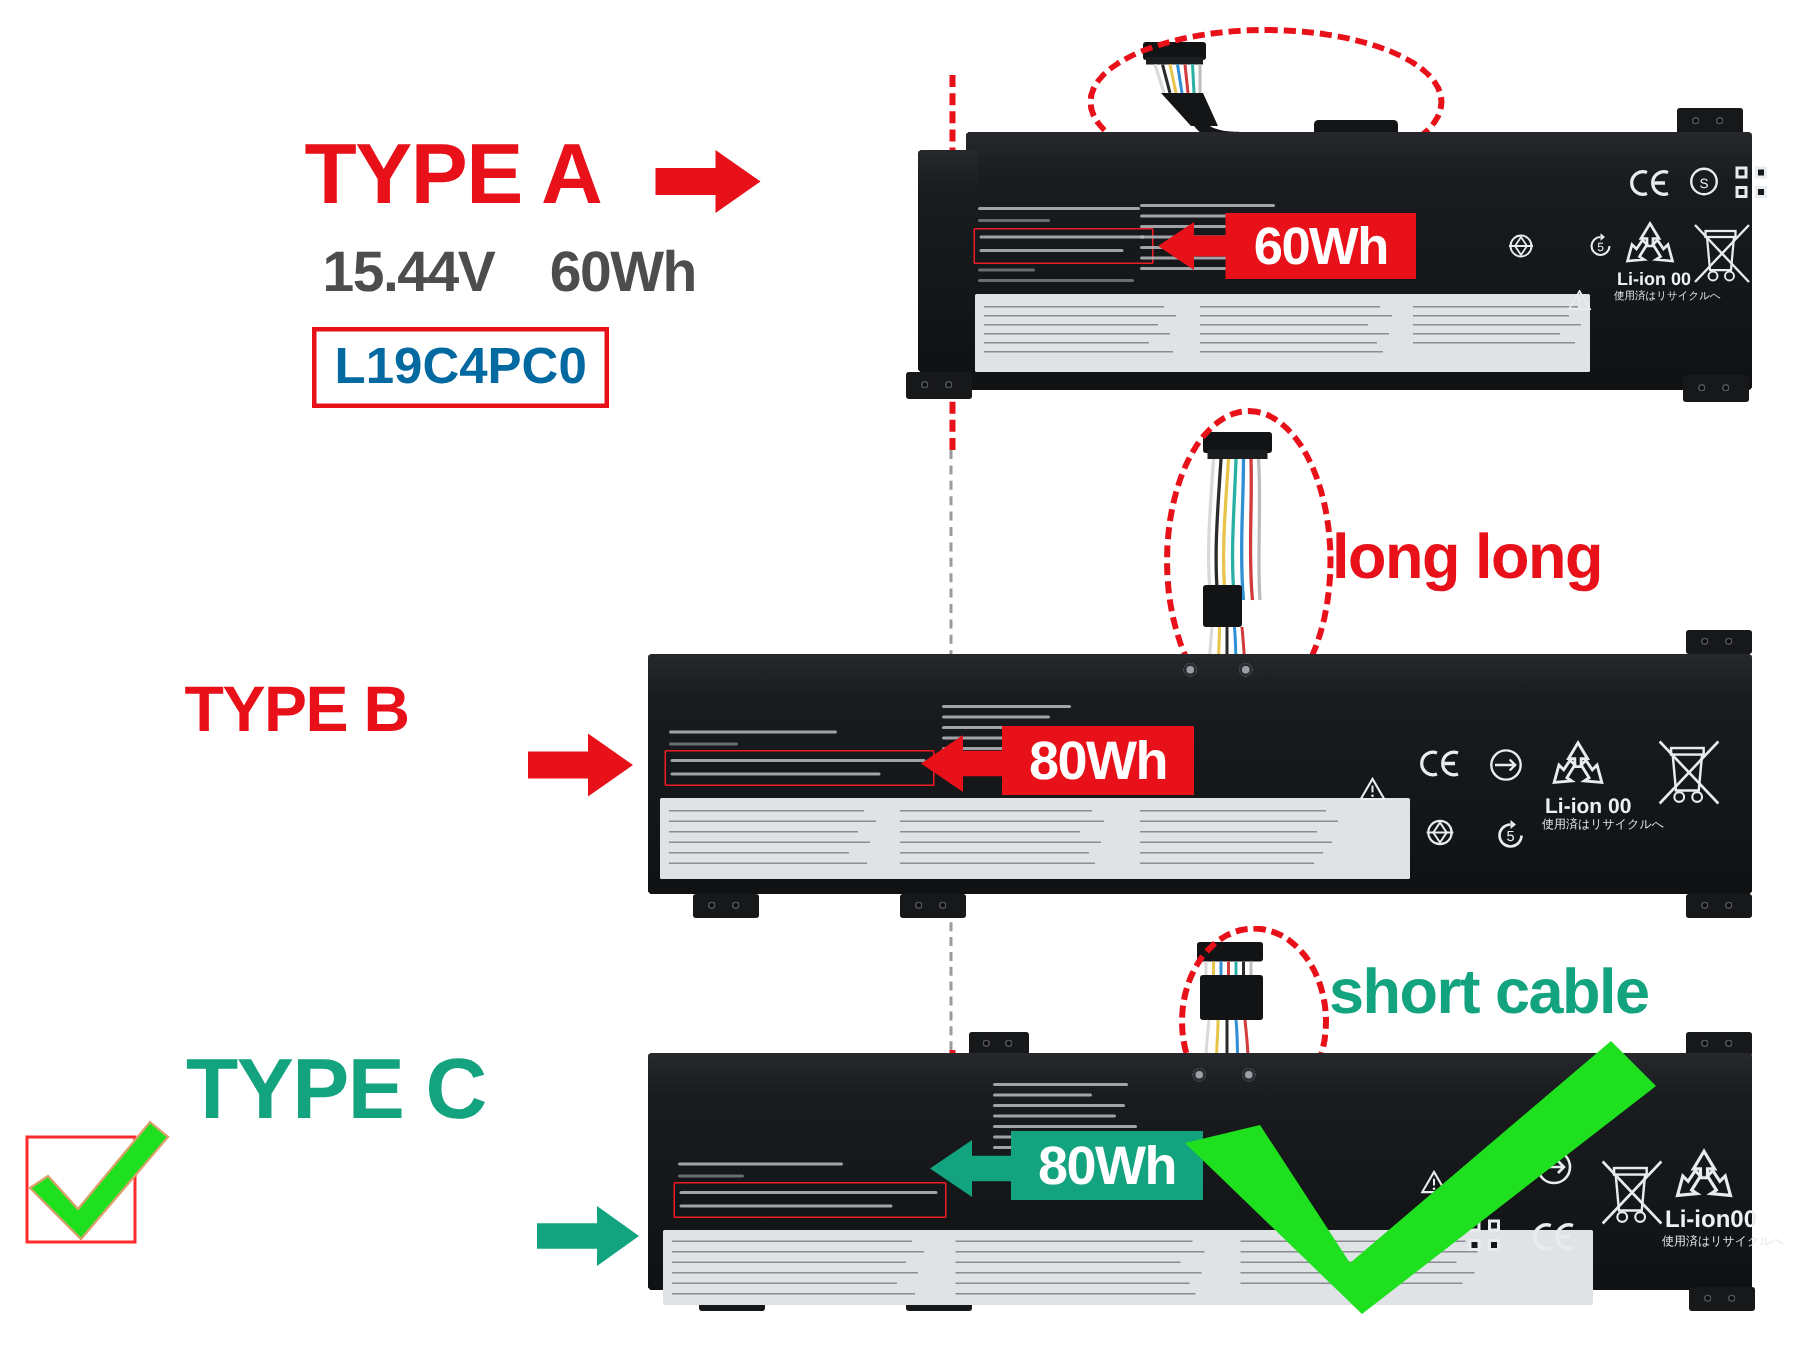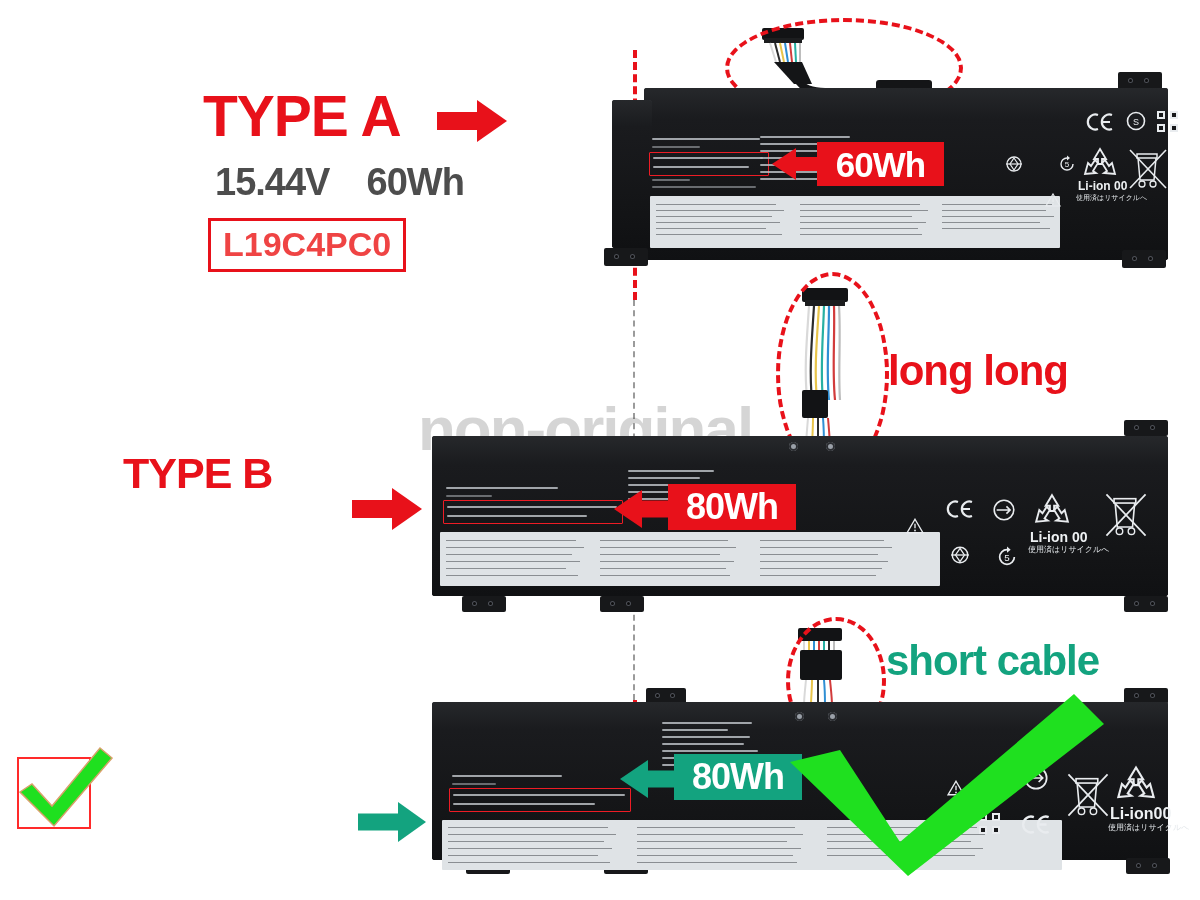--- a/index.html
+++ b/index.html
@@ -9,21 +9,21 @@
 
   
   .abs{position:absolute;}
   .nowrap{white-space:nowrap;}
 
   
   .type-head{font-weight:bold;letter-spacing:-1px;line-height:1;}
   .type-a .type-head,.type-b .type-head{color:#e8111a;}
   .type-c .type-head{color:#13a37f;}
   .spec-line{color:#4d4d4d;font-weight:bold;letter-spacing:-1px;line-height:1;}
-  .model-box{border:3px solid #e8111a;color:#ef4444;font-weight:bold;
+  .model-box{border:3px solid #e8111a;color:#0369a1;font-weight:bold;
              letter-spacing:0px;line-height:1;display:inline-block;
              padding:6px 12px 8px 12px;}
   .type-c .model-box{border-color:#13a37f;color:#13a37f;}
 
   
   .arrow-r{position:relative;display:inline-block;}
   .arrow-r .bar{position:absolute;left:0;top:50%;transform:translateY(-50%);}
   .arrow-r .tip{position:absolute;right:0;top:50%;transform:translateY(-50%);
                 width:0;height:0;border-style:solid;}
 
@@ -93,21 +93,20 @@
 <body>
 
 <div class="stage">
 
   <div class="guide abs" style="left:633px;top:50px;height:250px;"></div>
   <div class="guide thin abs" style="left:633px;top:300px;height:160px;border-left-color:#9b9b9b;"></div>
   <div class="guide abs" style="left:633px;top:455px;height:130px;"></div>
   <div class="guide thin abs" style="left:633px;top:585px;height:125px;border-left-color:#9b9b9b;"></div>
   <div class="guide abs" style="left:633px;top:700px;height:165px;"></div>
 
-  <div class="wm" style="left:418px;top:398px;font-size:62px;">non-original</div>
   <div class="wm2" style="left:500px;top:457px;font-size:32px;">Batteries.fr</div>
 
   <div class="type-a">
     <div class="type-head abs" style="left:203px;top:88px;font-size:57px;">TYPE A</div>
     <div class="arrow-r abs" style="left:437px;top:100px;width:70px;height:42px;">
       <div class="bar" style="width:44px;height:18px;background:#e8111a;"></div>
       <div class="tip" style="border-width:21px 0 21px 30px;border-color:transparent transparent transparent #e8111a;"></div>
     </div>
     <div class="spec-line abs nowrap" style="left:215px;top:163px;font-size:38px;">
       <span>15.44V</span>
@@ -121,20 +120,21 @@
 
   <div class="type-b">
     <div class="type-head abs" style="left:123px;top:452px;font-size:43px;">TYPE B</div>
     <div class="arrow-r abs" style="left:352px;top:442px;width:70px;height:42px;">
       <div class="bar" style="width:44px;height:18px;background:#e8111a;"></div>
       <div class="tip" style="border-width:21px 0 21px 30px;border-color:transparent transparent transparent #e8111a;"></div>
     </div>
   </div>
 
   <div class="type-c">
+    <div class="type-head abs" style="left:124px;top:698px;font-size:57px;">TYPE C</div>
     <div class="arrow-r abs" style="left:358px;top:710px;width:68px;height:40px;">
       <div class="bar" style="width:42px;height:17px;background:#13a37f;"></div>
       <div class="tip" style="border-width:20px 0 20px 28px;border-color:transparent transparent transparent #13a37f;"></div>
     </div>
 
     
     <div class="check-box abs" style="left:17px;top:757px;width:70px;height:68px;"></div>
     <svg class="check-mark" style="left:8px;top:740px;" width="110" height="95" viewBox="0 0 110 95">
       <path d="M12 52 L24 44 L44 66 L92 8 L104 18 L46 86 Z" fill="#1fe01f" stroke="#d9a06a" stroke-width="1.5"></path>
     </svg>

